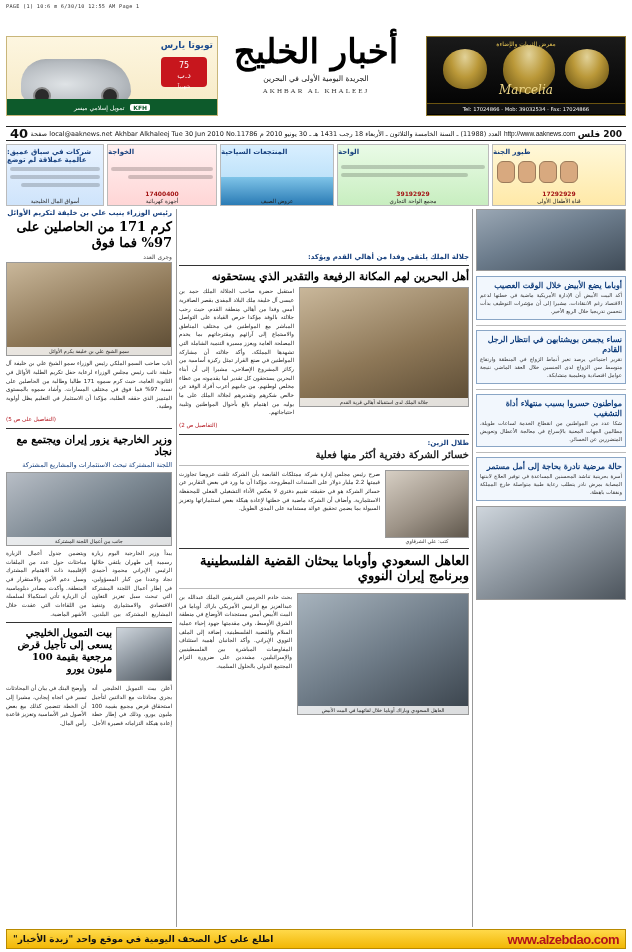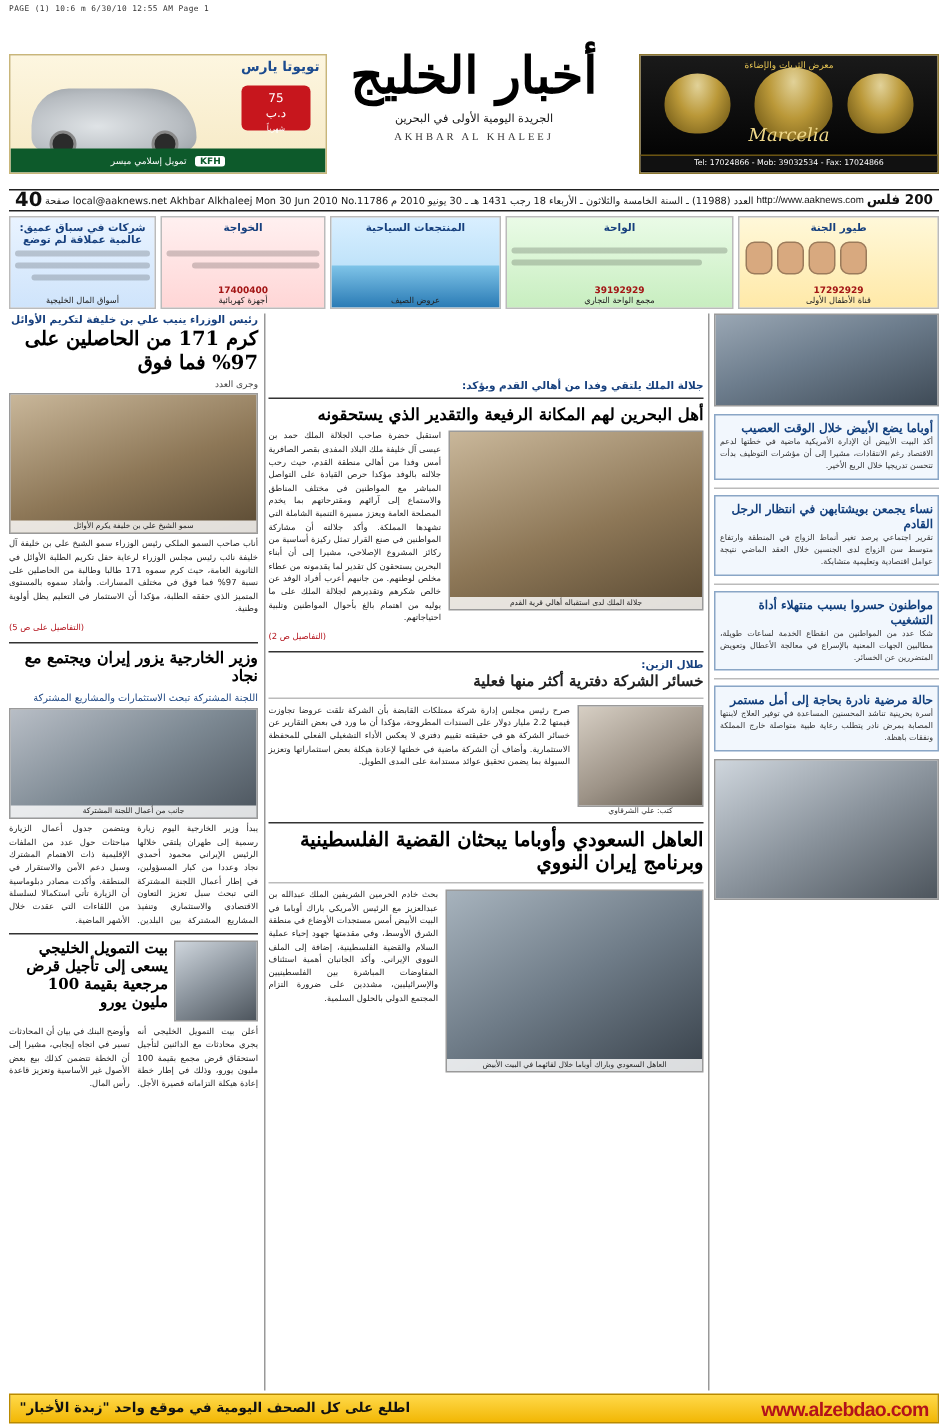--- a/index.html
+++ b/index.html
@@ -104,21 +104,21 @@
     position:absolute;left:6px;top:144px;width:620px;height:62px;display:flex;gap:3px;
   }
   .bn{position:relative;overflow:hidden;border:1px solid #bbb;}
   .bn1{width:132px;background:linear-gradient(#fff8d9,#ffe9a8);}
   .bn2{width:150px;background:linear-gradient(#eafbe7,#c8eec0);}
   .bn3{width:112px;background:linear-gradient(#d9efff,#a9d8f5);}
   .bn4{width:108px;background:linear-gradient(#fff0f0,#ffd6d6);}
   .bn5{flex:1;background:linear-gradient(#e9f3ff,#cfe4fb);}
   .bn .line{position:absolute;left:3px;right:3px;height:4px;background:rgba(0,0,0,.18);border-radius:2px;}
   .bn .cap{position:absolute;left:0;right:0;bottom:1px;text-align:center;font-size:5.5px;color:#222;}
-  .bn .ttl{position:absolute;left:0;right:0;top:3px;text-align:center;font-size:7px;color:#17407e;font-weight:bold;}
+  .bn .ttl{position:absolute;left:0;right:0;top:3px;text-align:left;font-size:7px;color:#17407e;font-weight:bold;}
   .bn .phone{position:absolute;left:0;right:0;bottom:8px;text-align:center;font-size:6px;color:#a31515;direction:ltr;font-weight:bold;}
   .sea{position:absolute;left:0;right:0;bottom:0;height:28px;
       background:linear-gradient(#7fc4e8,#2a7bb5);}
   .faces{position:absolute;left:4px;top:16px;display:flex;gap:3px;}
   .face{width:16px;height:20px;border-radius:6px;background:#d8a97f;border:1px solid #9b apparently;}
   .face{border:1px solid #9b7b5b;}
 
   
   .body{
     position:absolute;left:6px;top:209px;width:620px;height:718px;
@@ -212,21 +212,21 @@
       <div class="chand c3"></div>
       <div class="name">Marcelia</div>
       <div class="tel">Tel: 17024866 - Mob: 39032534 - Fax: 17024866</div>
     </div>
   </div>
 
   <div class="infostrip">
     <div class="seg price">200 فلس</div>
     <div class="seg url">http://www.aaknews.com</div>
     <div class="seg">العدد (11988) ـ السنة الخامسة والثلاثون ـ الأربعاء 18 رجب 1431 هـ ـ 30 يونيو 2010 م</div>
-    <div class="seg" style="direction:ltr">Akhbar Alkhaleej  Mon 30 Jun 2010  No.11786</div>
+    <div class="seg" style="direction:ltr">Akhbar Alkhaleej  Tue 30 Jun 2010  No.11786</div>
     <div class="seg" style="direction:ltr">local@aaknews.net</div>
     <div class="seg">صفحة</div>
     <div class="seg pages">40</div>
   </div>
 
   <div class="bannerrow">
 
     <div class="bn bn1">
       <div class="ttl">طيور الجنة</div>
       <div class="faces">

